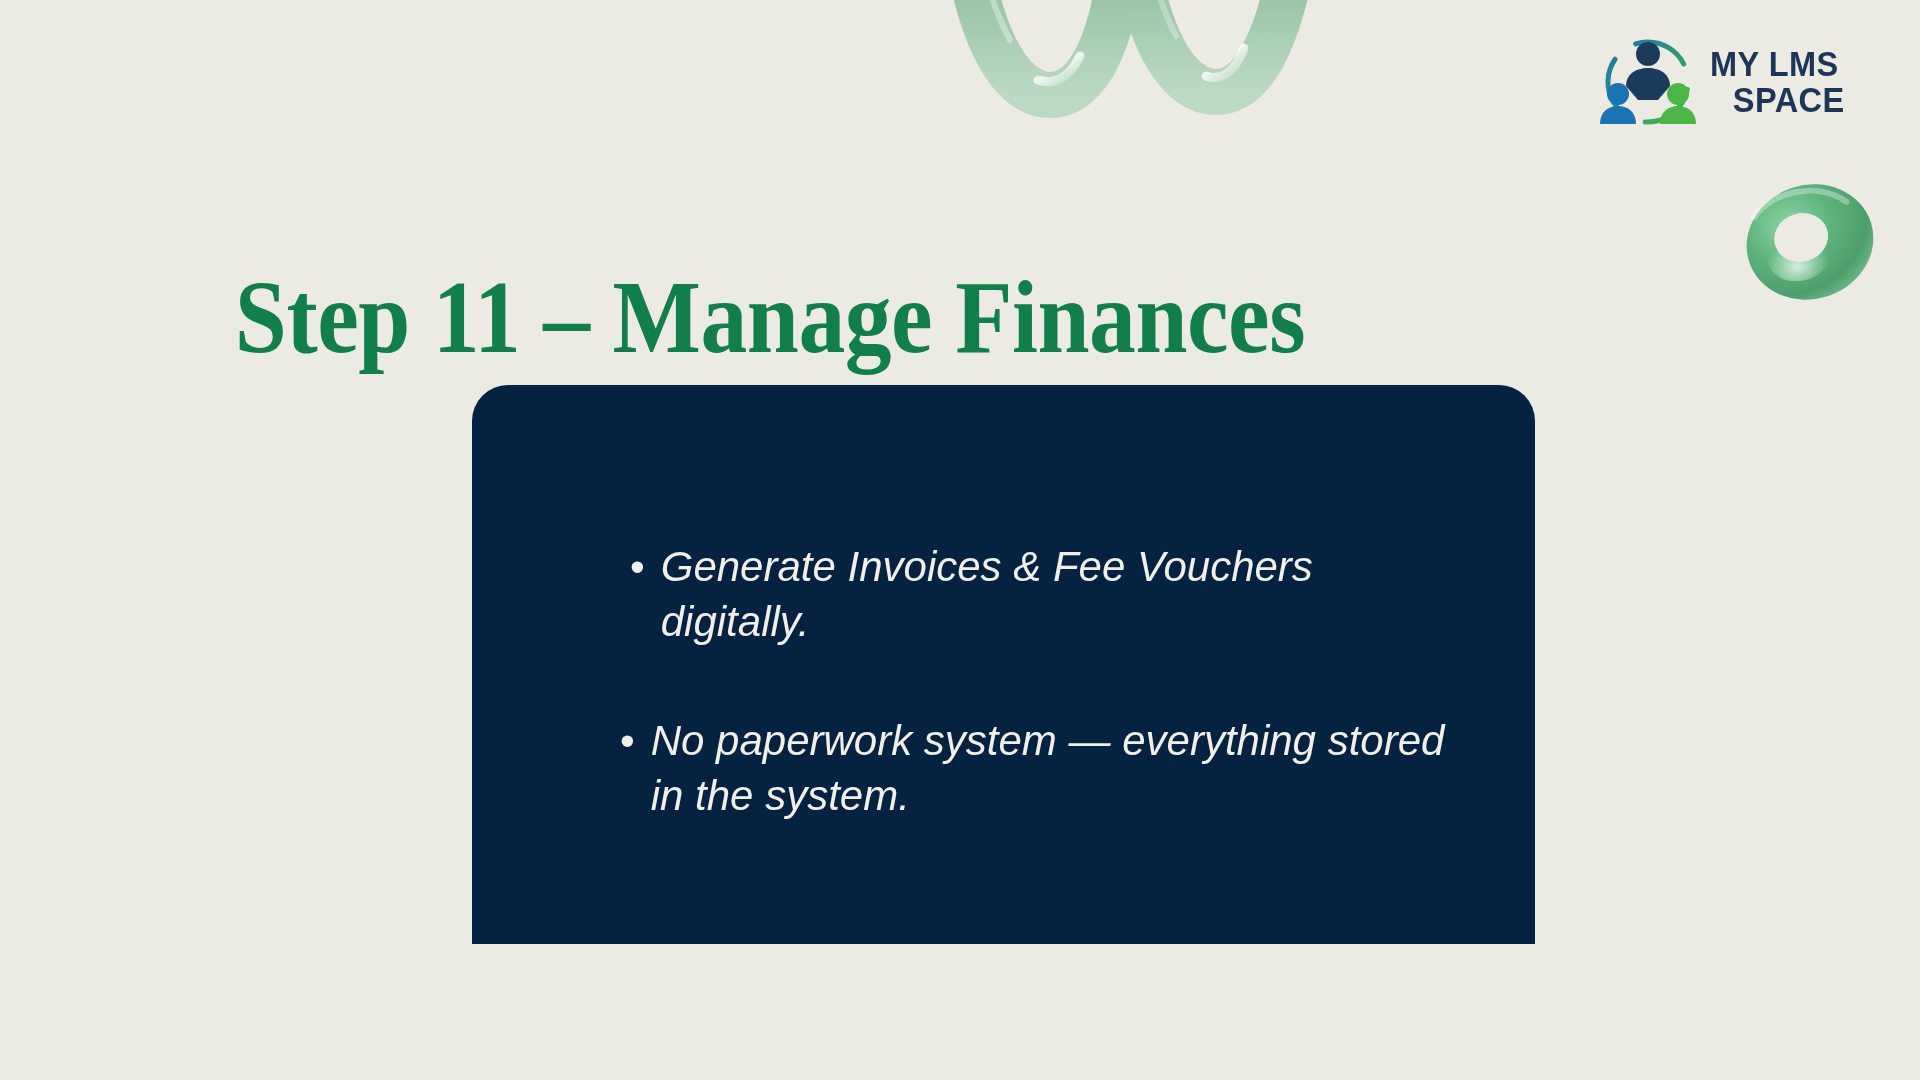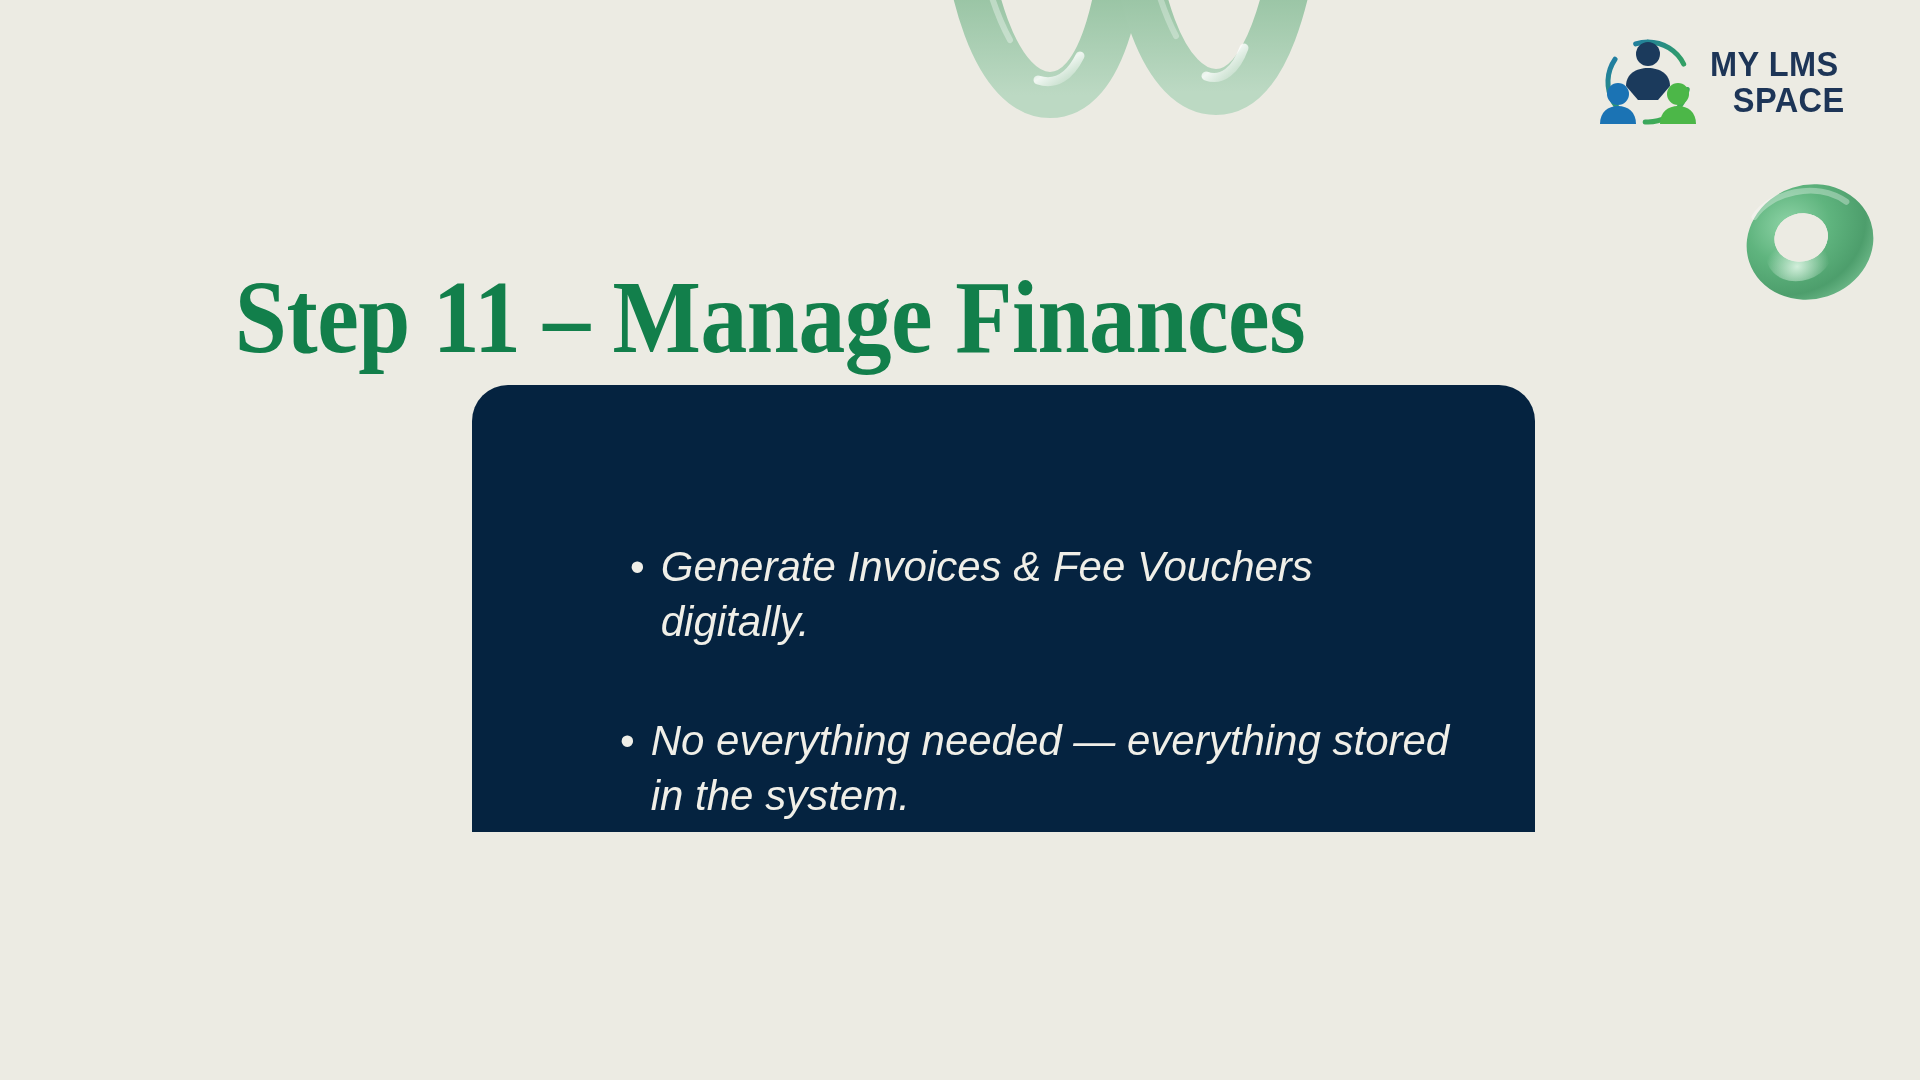--- a/index.html
+++ b/index.html
@@ -12,21 +12,21 @@
     overflow: hidden;
     background: #ecebe3;
     font-family: "Liberation Sans", sans-serif;
     position: relative;
   }
 
   #slide {
     position: absolute;
     inset: 0;
     width: 1920px;
-    height: 832px;
+    height: 944px;
     background: #ecebe3;
     overflow: hidden;
   }
 
   
   .squiggle-wrap {
     position: absolute;
     left: 930px;
     top: -120px;
     width: 540px;
@@ -234,18 +234,18 @@
   <h1 class="slide-title">Step 11 – Manage Finances</h1>
 
   <div class="content-card">
     <ul class="bullet-list">
       <li class="bullet-item bullet-item-1">
         <span class="bullet-dot">•</span>
         <span class="bullet-text">Generate Invoices &amp; Fee Vouchers digitally.</span>
       </li>
       <li class="bullet-item bullet-item-2">
         <span class="bullet-dot">•</span>
-        <span class="bullet-text">No everything needed — everything stored in the system.</span>
+        <span class="bullet-text">No paperwork system — everything stored in the system.</span>
       </li>
     </ul>
   </div>
 
 </div>
 
 </body></html>

